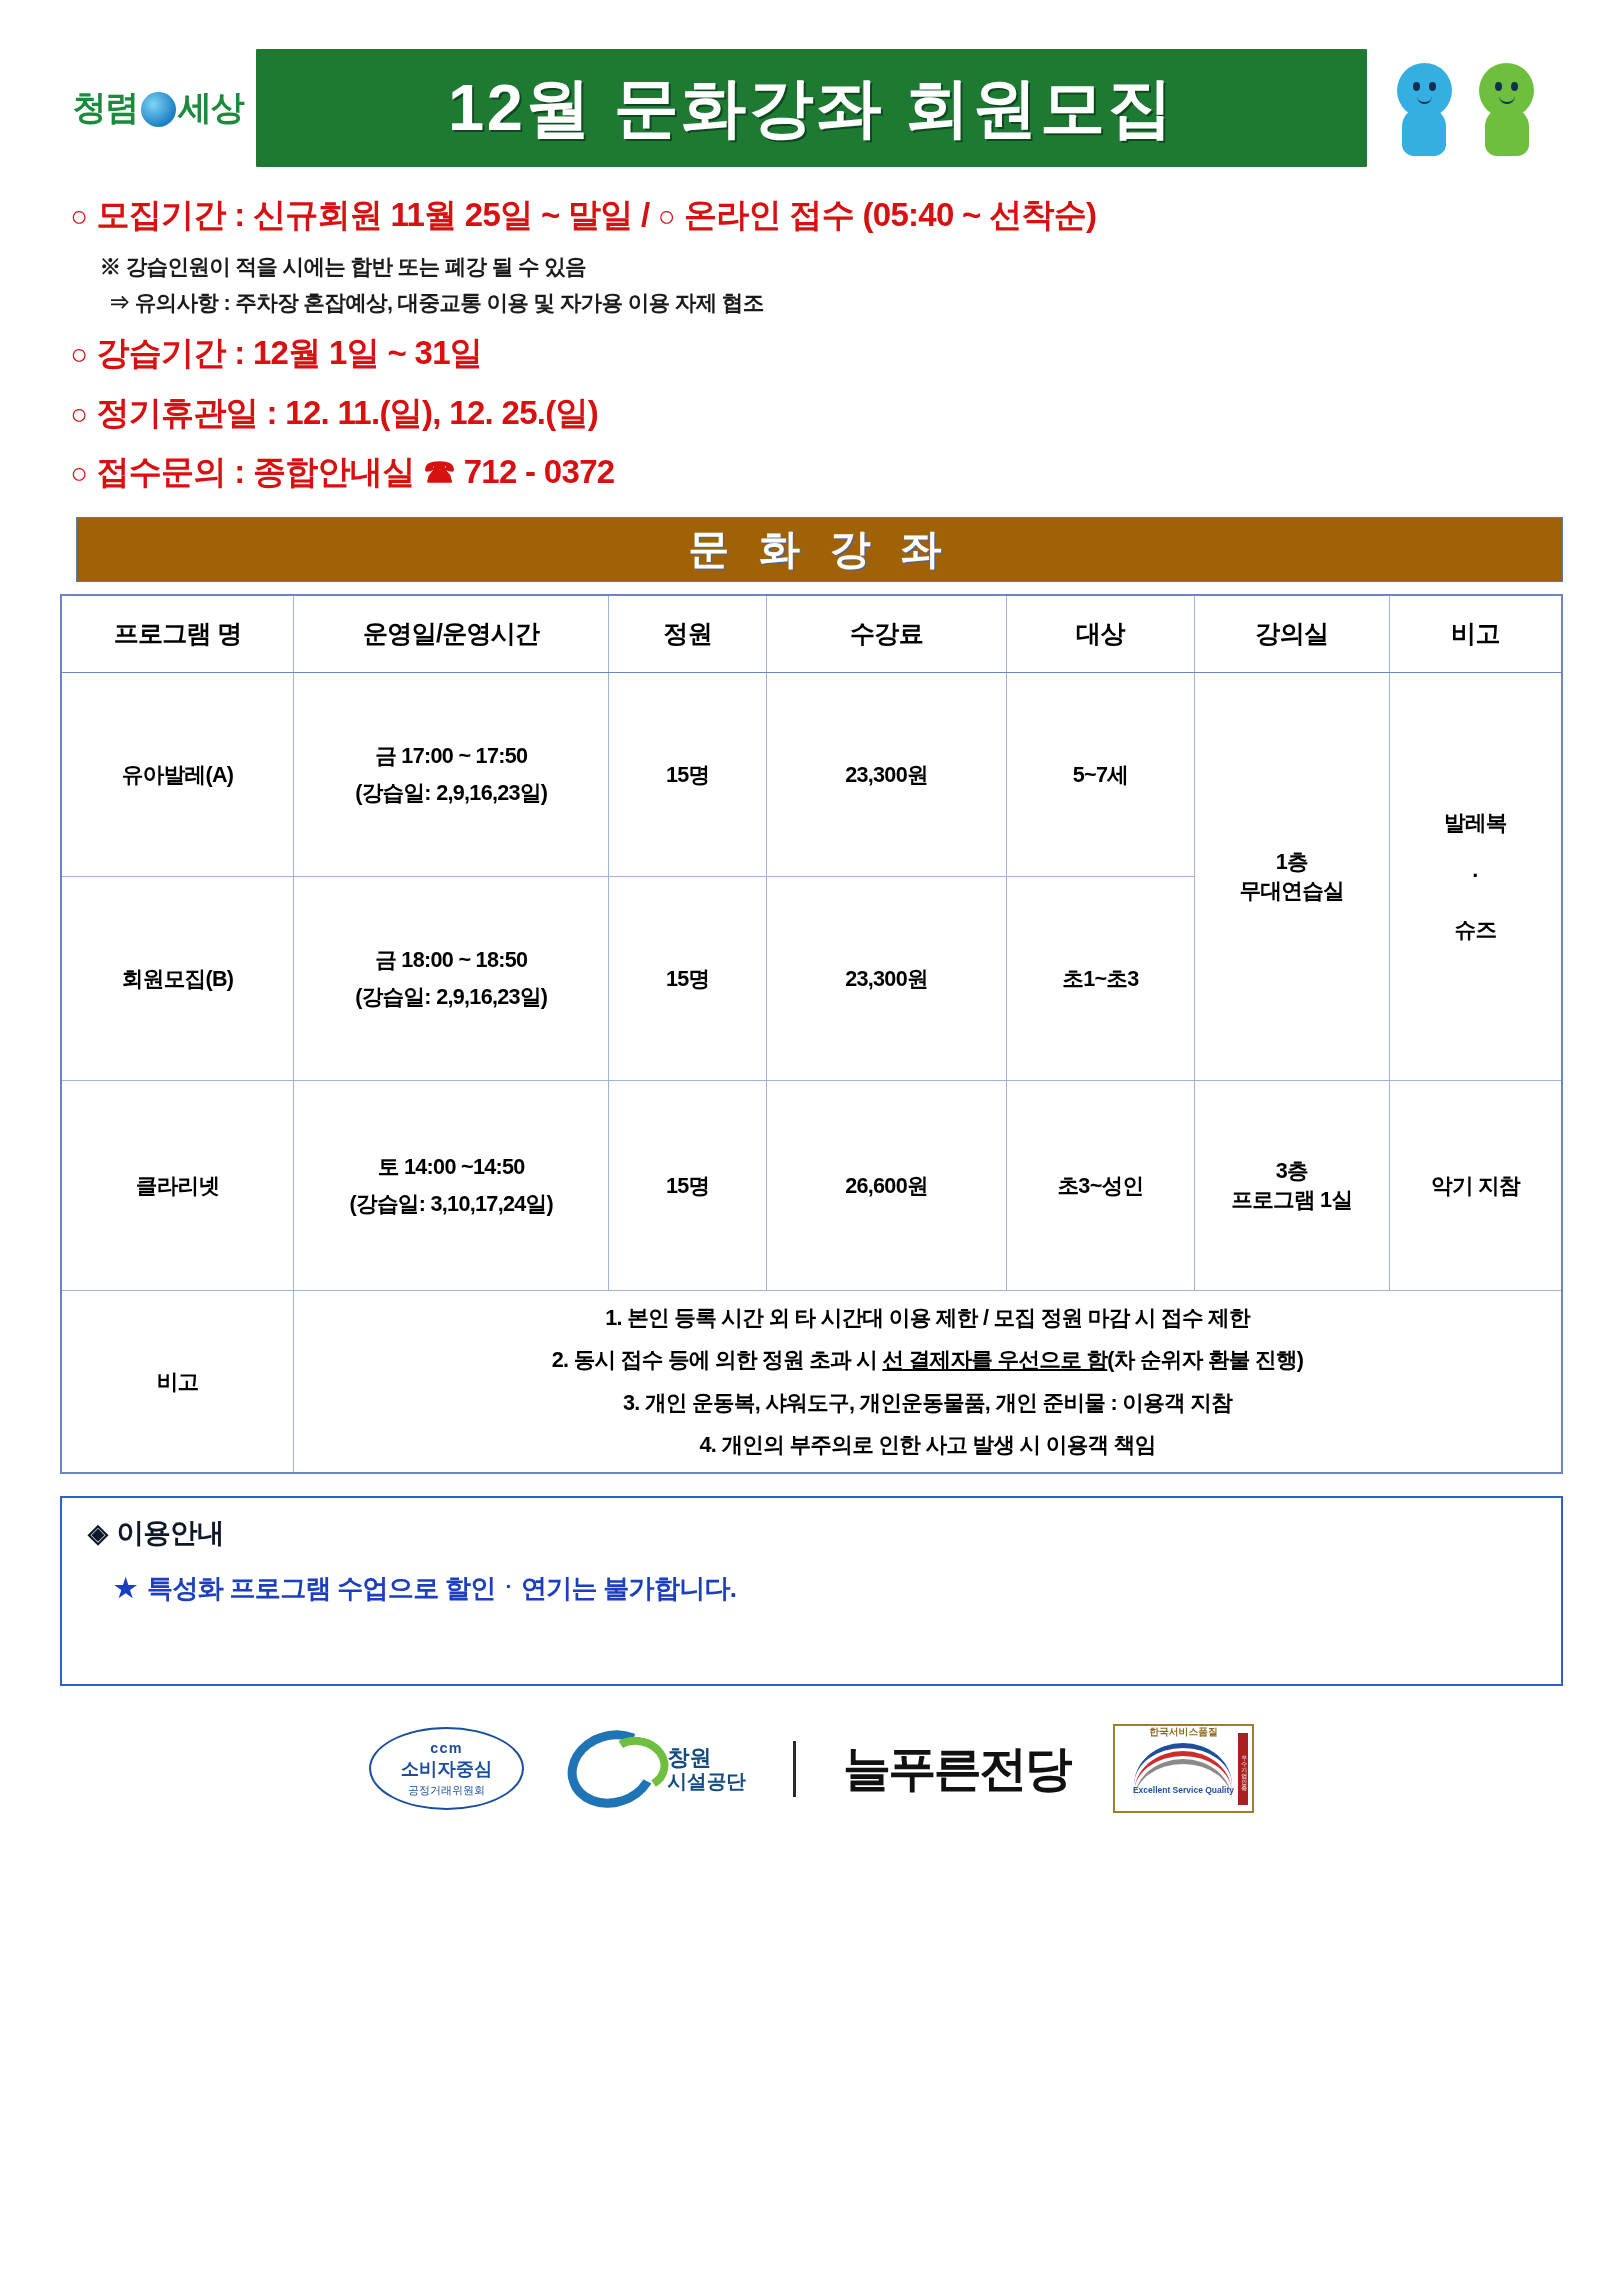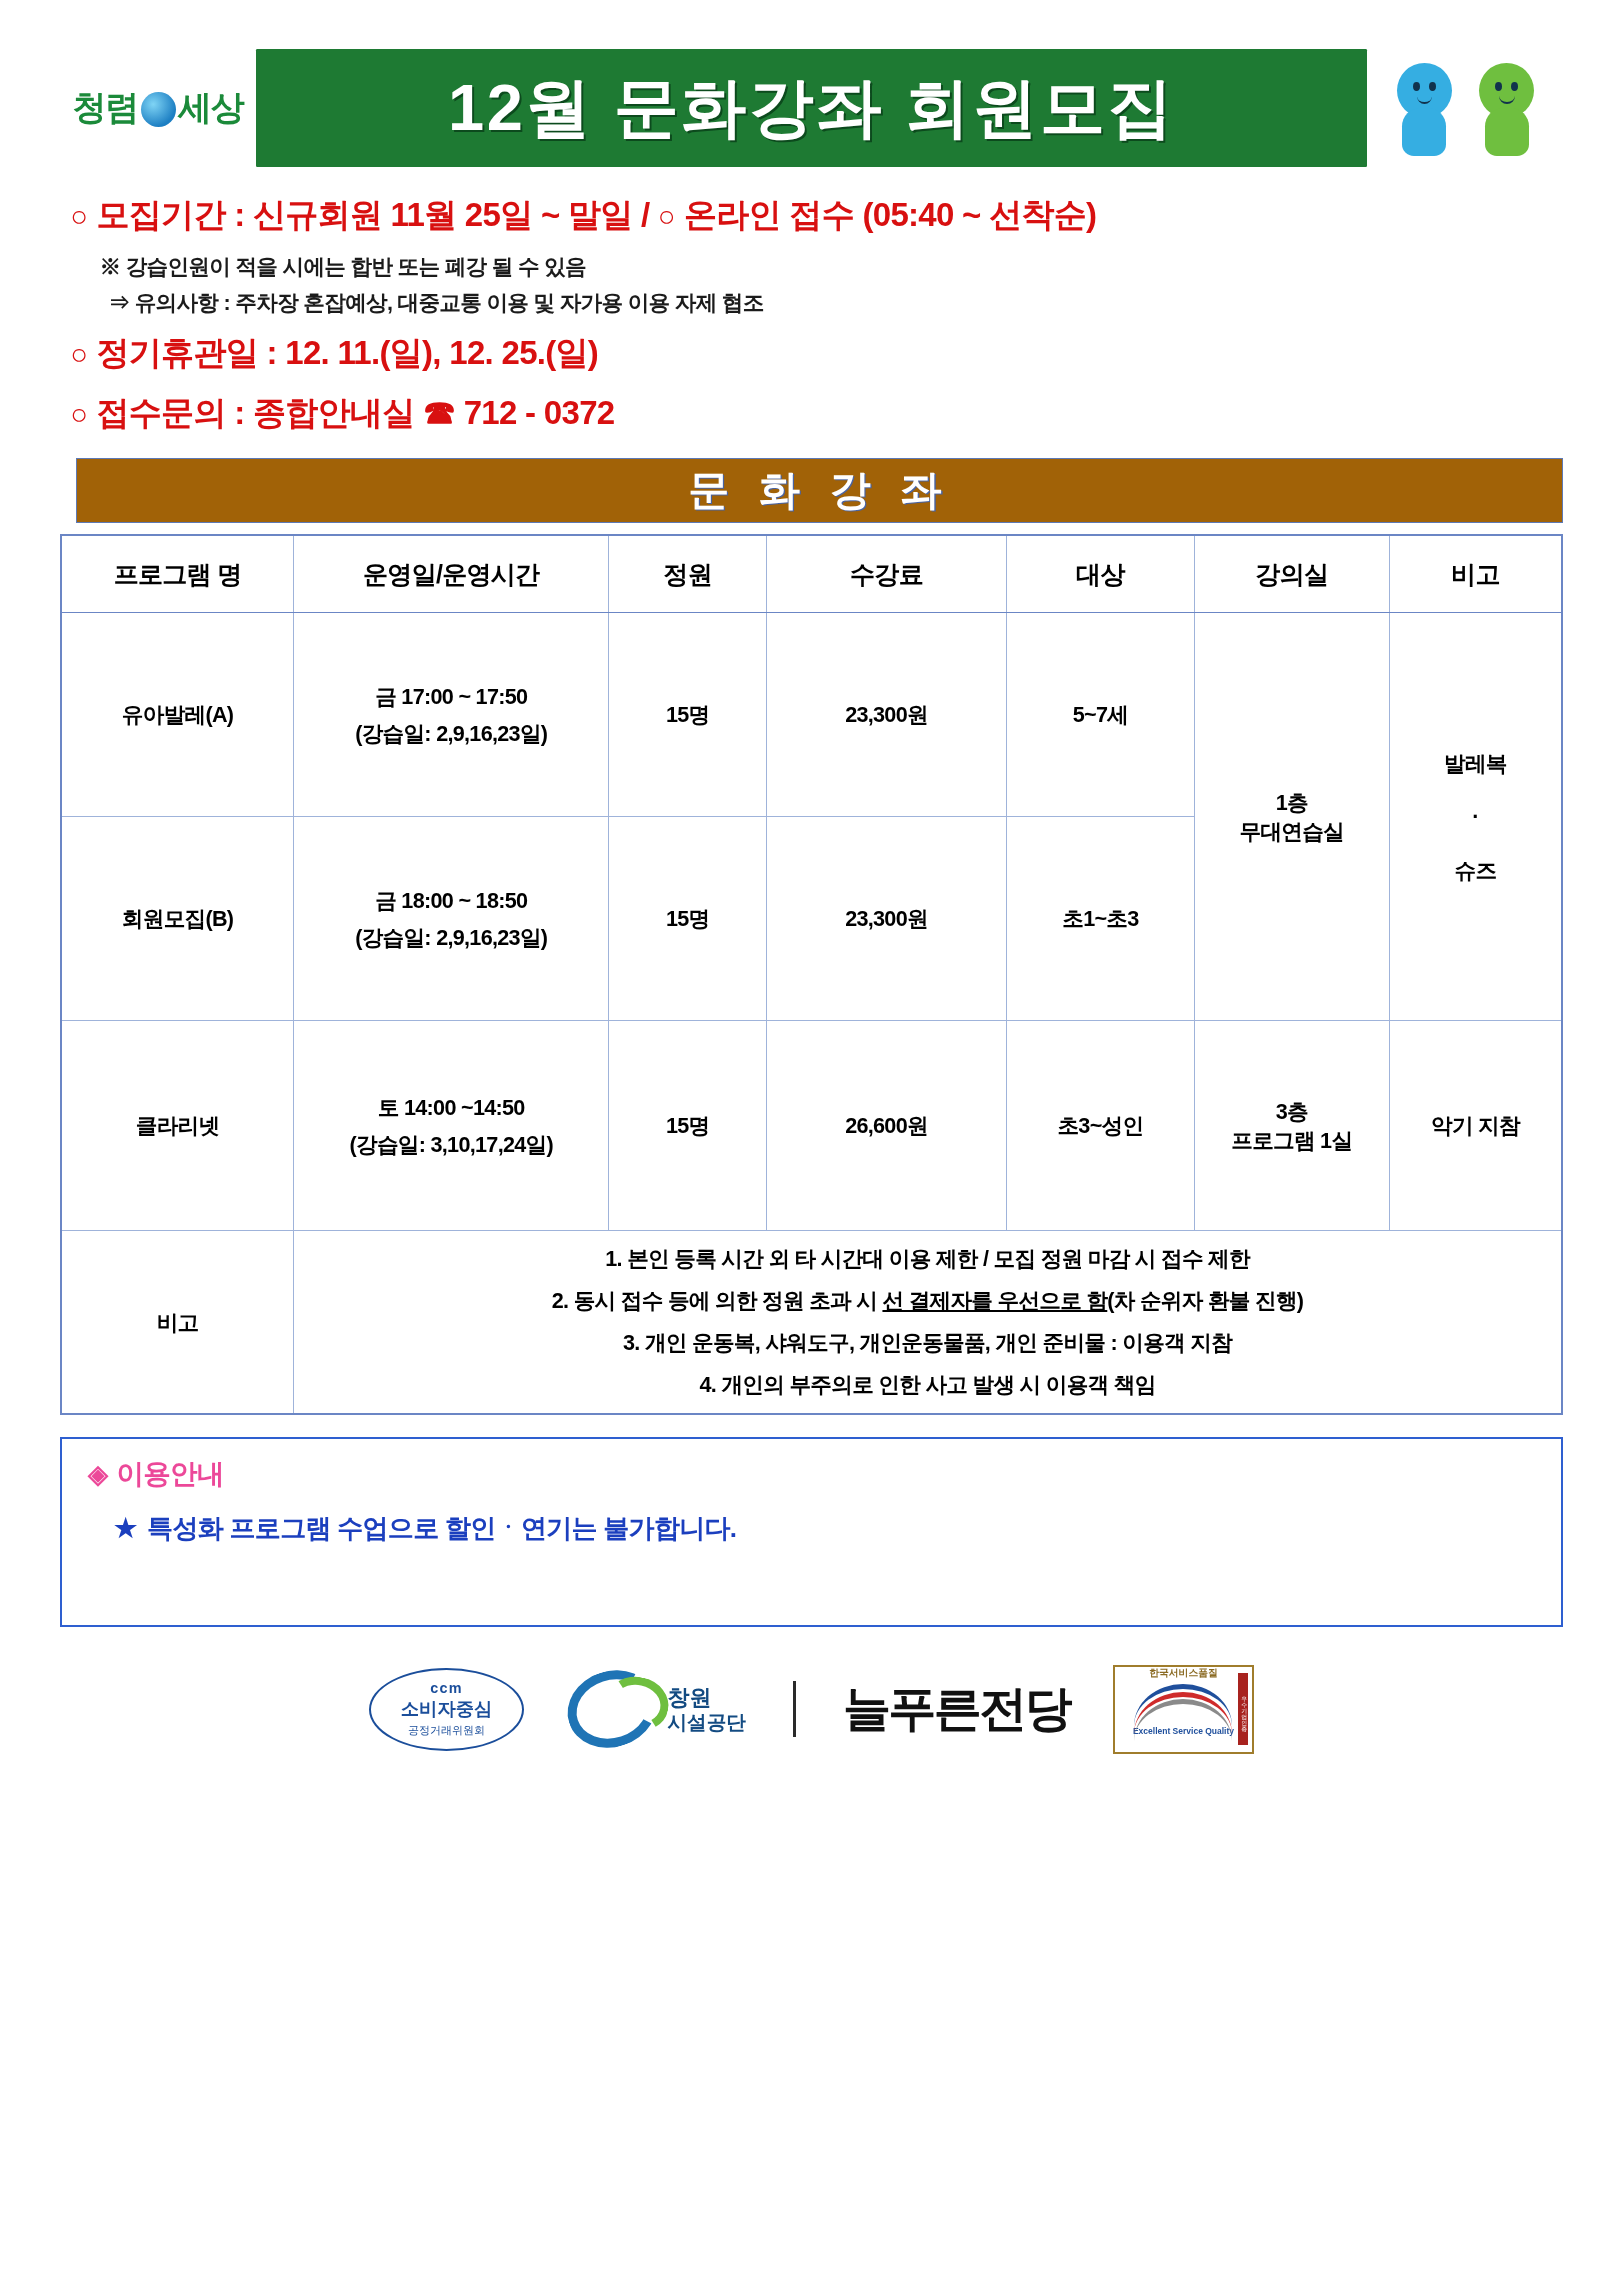--- a/index.html
+++ b/index.html
@@ -215,21 +215,21 @@
   .usage {
     margin-top: 22px;
     border: 2px solid #2e5fd0;
     height: 190px;
     padding: 17px 26px;
     box-sizing: border-box;
   }
   .usage-title {
     font-size: 27.5px;
     font-weight: bold;
-    color: #ec4899;
+    color: #0f172a;
     letter-spacing: -0.7px;
   }
   .usage-title .dia { margin-right: 9.2px; font-size: 26px; }
   .usage-item {
     margin-top: 19.6px;
     margin-left: 26px;
     font-size: 26px;
     font-weight: bold;
     color: #1b3fbe;
     letter-spacing: -0.7px;
@@ -344,20 +344,23 @@
     </div>
   </div>
 
   <div class="info">
     <div class="info-line">
       <span class="circle">○</span><span>모집기간 : 신규회원 11월 25일 ~ 말일 /</span>
       <span class="circle">○</span><span>온라인 접수 (05:40 ~ 선착순)</span>
     </div>
     <div class="sub-line">※ 강습인원이 적을 시에는 합반 또는 폐강 될 수 있음</div>
     <div class="sub-line indent2">⇒ 유의사항 : 주차장 혼잡예상, 대중교통 이용 및 자가용 이용 자제 협조</div>
+    <div class="info-line">
+      <span class="circle">○</span><span>강습기간 : 12월 1일 ~ 31일</span>
+    </div>
     <div class="info-line">
       <span class="circle">○</span><span>정기휴관일 : 12. 11.(일), 12. 25.(일)</span>
     </div>
     <div class="info-line">
       <span class="circle">○</span><span>접수문의 : 종합안내실 ☎ 712 - 0372</span>
     </div>
   </div>
 
   <div class="section-banner">문 화 강 좌</div>
 

